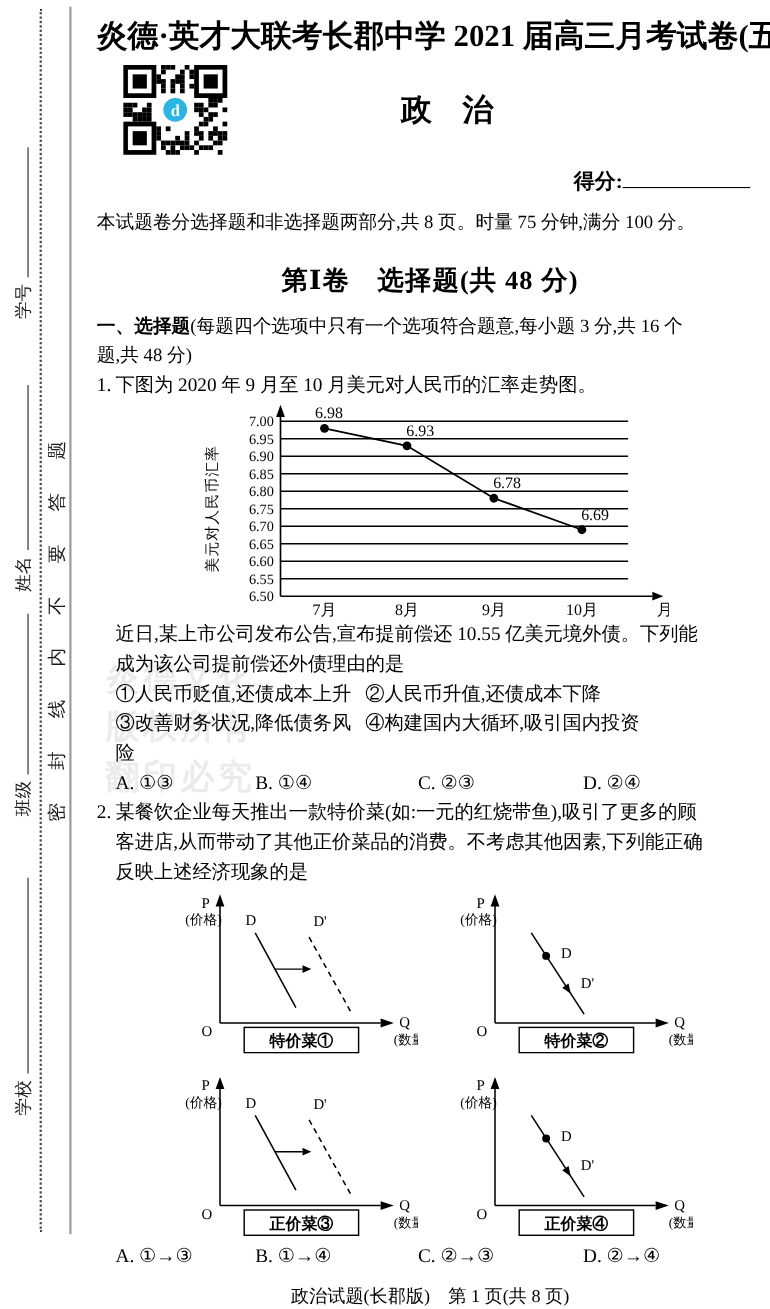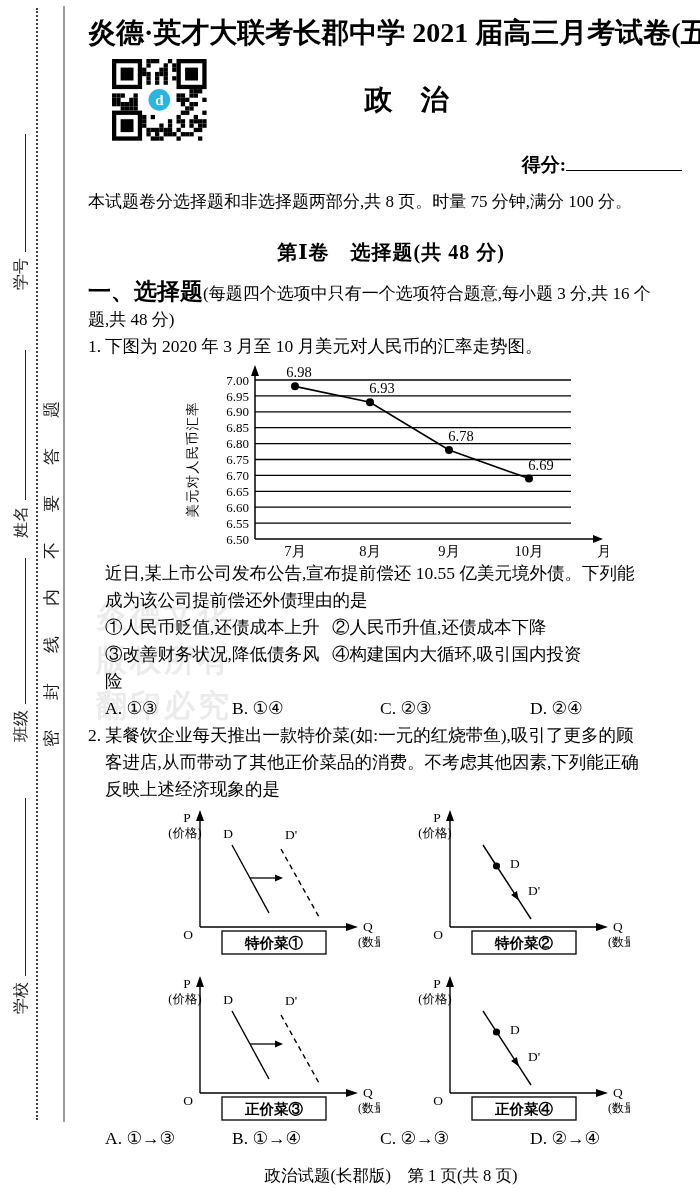--- a/index.html
+++ b/index.html
@@ -34,24 +34,24 @@
   .exam-title { font-size:28px; font-weight:bold; white-space:nowrap; letter-spacing:0; }
   .header-row { display:flex; align-items:center; height:92px; margin-top:2px; }
   .qr-wrap { margin-left:24px; width:97px; height:82px; }
   .subject { flex:1; text-align:center; font-size:28px; font-weight:bold;
              margin-right:90px; }
   .score-row { text-align:right; margin-top:6px; margin-right:12px; font-size:19px;
                font-weight:bold; height:30px; }
   .score-blank { display:inline-block; width:116px; border-bottom:1.5px solid #000;
                  height:19px; }
   .intro { font-size:17px; margin-top:8px; }
-  .section-heading { text-align:center; font-size:20px; font-weight:bold;
+  .section-heading { text-align:center; font-size:24px; font-weight:bold;
                      margin-top:26px; letter-spacing:1px; }
   .instructions { font-size:17px; line-height:26px; margin-top:13px; }
-  .instructions b { font-size:23px; }
+  .instructions b { font-size:17px; }
   .instructions .kai { white-space:pre-line; }
 
   .question { position:relative; padding-left:17px; font-size:17.5px; line-height:27px; }
   .qnum { position:absolute; left:0; top:0; }
   .pre { white-space:pre-line; }
 
   .items-grid { display:grid; grid-template-columns:227px auto; font-size:17.5px;
                 line-height:27px; }
   .options { display:grid; grid-template-columns:103px 124px 126px auto;
              font-size:17.5px; line-height:27px;gap:24px; }
@@ -223,21 +223,21 @@
 
     <p class="intro">本试题卷分选择题和非选择题两部分,共 8 页。时量 75 分钟,满分 100 分。</p>
 
     <h2 class="section-heading">第Ⅰ卷　选择题(共 48 分)</h2>
 
     <p class="instructions"><b>一、选择题</b><span class="kai">(每题四个选项中只有一个选项符合题意,每小题 3 分,共 16 个
 题,共 48 分)</span></p>
 
     <div class="question">
       <span class="qnum">1.</span>
-      <p>下图为 2020 年 3 月至 10 月美元对人民币的汇率走势图。</p>
+      <p>下图为 2020 年 9 月至 10 月美元对人民币的汇率走势图。</p>
       <div class="chart-wrap">
         <svg id="chart" width="425" height="196" viewBox="0 0 425 196">
             <line x1="72" y1="161.10000000000005" x2="388" y2="161.10000000000005" stroke="#000" stroke-width="1.3"></line>
             <line x1="72" y1="145.2000000000001" x2="388" y2="145.2000000000001" stroke="#000" stroke-width="1.3"></line>
             <line x1="72" y1="129.2999999999999" x2="388" y2="129.2999999999999" stroke="#000" stroke-width="1.3"></line>
             <line x1="72" y1="113.39999999999995" x2="388" y2="113.39999999999995" stroke="#000" stroke-width="1.3"></line>
             <line x1="72" y1="97.5" x2="388" y2="97.5" stroke="#000" stroke-width="1.3"></line>
             <line x1="72" y1="81.60000000000005" x2="388" y2="81.60000000000005" stroke="#000" stroke-width="1.3"></line>
             <line x1="72" y1="65.70000000000012" x2="388" y2="65.70000000000012" stroke="#000" stroke-width="1.3"></line>
             <line x1="72" y1="49.79999999999988" x2="388" y2="49.79999999999988" stroke="#000" stroke-width="1.3"></line>

